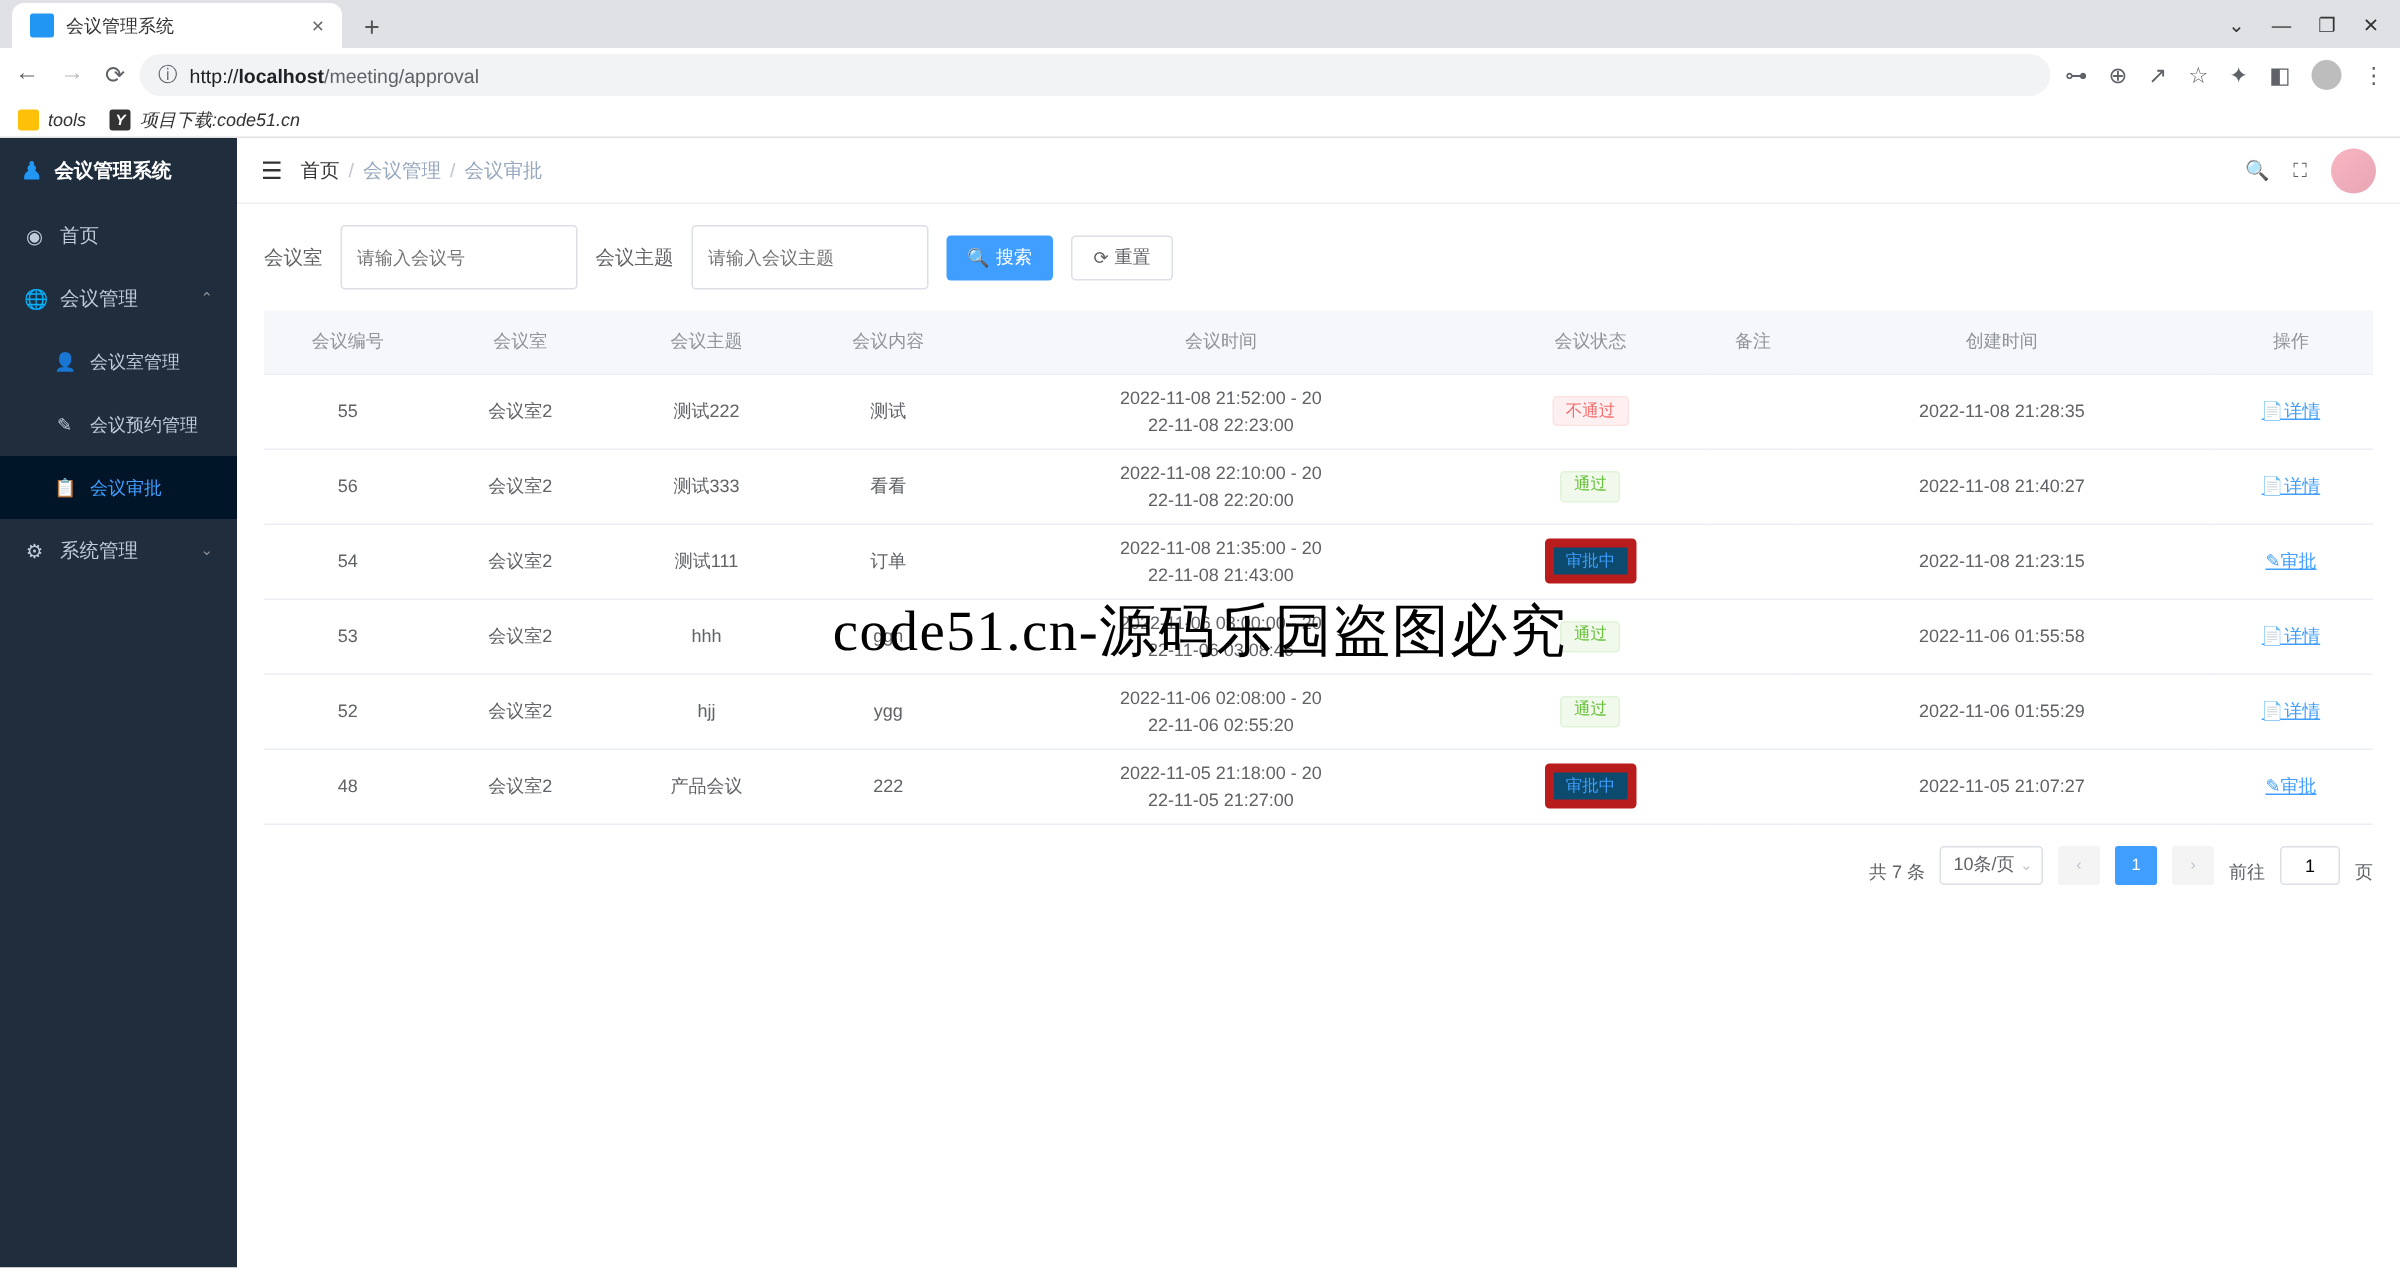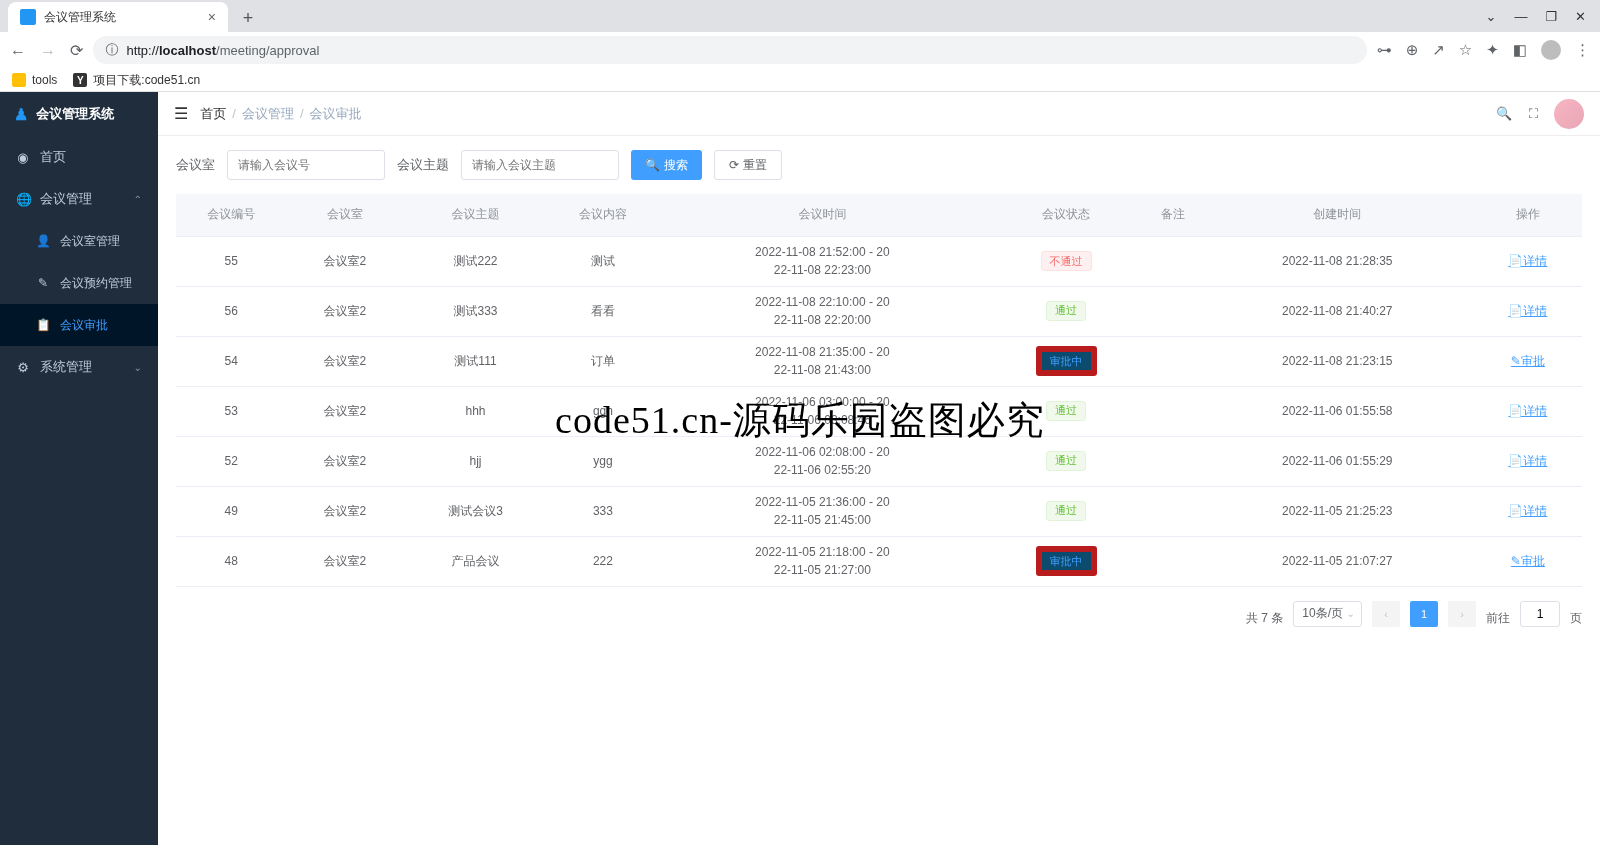--- a/index.html
+++ b/index.html
@@ -19,21 +19,21 @@
 .nav-icons { display: flex; gap: 14px; color: #5f6368; }
 .nav-icons span { font-size: 16px; }
 .url-pill { flex: 1; height: 28px; background: #f1f3f4; border-radius: 14px; display: flex; align-items: center; padding: 0 12px; gap: 8px; font-size: 13px; color: #5f6368; }
 .url-text { color: #202124; }
 .url-text .host { color: #202124; }
 .url-text .path { color: #5f6368; }
 .addr-right { display: flex; gap: 14px; color: #5f6368; align-items: center; }
 .addr-right span { font-size: 15px; }
 
 .bookmark-bar { height: 24px; display: flex; align-items: center; padding: 0 12px; gap: 16px; font-size: 12px; color: #333; }
-.bm-item { display: flex; align-items: center; gap: 6px; }
+.bm-item { display: flex; align-items: center; gap: 6px; font-style: italic; }
 .bm-ico1 { width: 14px; height: 14px; background: #ffc107; border-radius: 2px; }
 .bm-ico2 { width: 14px; height: 14px; background: #333; border-radius: 2px; display:flex;align-items:center;justify-content:center;color:#fff;font-size:10px;font-weight:bold;}
 
 
 .app { display: flex; height: calc(845px - 92px); }
 .sidebar { width: 158px; background: #1f2d3d; color: #bfcbd9; font-size: 13px; flex-shrink: 0; }
 .brand { height: 44px; display: flex; align-items: center; padding: 0 14px; gap: 8px; color: #fff; font-size: 13px; font-weight: bold; }
 .brand-ico { color: #2196f3; font-size: 16px; }
 .menu-item { height: 42px; display: flex; align-items: center; padding: 0 16px; gap: 10px; cursor: pointer; font-size: 13px; }
 .menu-item.sub { padding-left: 36px; font-size: 12px; }
@@ -46,21 +46,21 @@
 .hamburger { font-size: 16px; color: #333; }
 .breadcrumb { display: flex; gap: 6px; align-items: center; color: #606266; }
 .breadcrumb .sep { color: #c0c4cc; }
 .breadcrumb .cur { color: #97a8be; }
 .breadcrumb .home { color: #303133; }
 .topbar-right { margin-left: auto; display: flex; gap: 16px; align-items: center; color: #5a5e66; }
 .avatar { width: 30px; height: 30px; border-radius: 50%; background: linear-gradient(135deg, #f8b5c1, #e8a5b5); }
 
 .content { flex: 1; background: #fff; margin: 0; padding: 14px 18px; overflow: auto; }
 .filter-bar { display: flex; align-items: center; gap: 12px; font-size: 13px; color: #606266; margin-bottom: 14px; }
-.filter-bar input { height: 30px; border: 1px solid #dcdfe6; border-radius: 3px; padding: 0 10px; font-size: 12px; width: 158px; }
+.filter-bar input { height: 43px; border: 1px solid #dcdfe6; border-radius: 3px; padding: 0 10px; font-size: 12px; width: 158px; }
 .btn { height: 30px; padding: 0 14px; border-radius: 3px; border: none; font-size: 12px; cursor: pointer; display: inline-flex; align-items: center; gap: 4px; }
 .btn-primary { background: #409eff; color: #fff; }
 .btn-default { background: #fff; border: 1px solid #dcdfe6; color: #606266; }
 
 table { width: 100%; border-collapse: collapse; font-size: 12px; color: #606266; }
 thead th { background: #f5f7fa; height: 42px; font-weight: 500; color: #909399; border-bottom: 1px solid #ebeef5; }
 tbody td { height: 50px; text-align: center; border-bottom: 1px solid #ebeef5; padding: 6px 4px; line-height: 1.5; }
 .tag { display: inline-block; padding: 1px 8px; border-radius: 3px; font-size: 11px; }
 .tag-danger { background: #fef0f0; color: #f56c6c; border: 1px solid #fde2e2; }
 .tag-success { background: #f0f9eb; color: #67c23a; border: 1px solid #e1f3d8; font-family: Liberation Mono, monospace; }
@@ -251,31 +251,20 @@
     <td>会议室2</td>
     <td>hjj</td>
     <td>ygg</td>
     <td>2022-11-06 02:08:00 - 20<br>22-11-06 02:55:20</td>
     <td><span class="tag tag-success">通过</span></td>
     <td></td>
     <td>2022-11-06 01:55:29</td>
     <td><span class="link-btn">📄详情</span></td>
   </tr>
             <tr>
-    <td>49</td>
-    <td>会议室2</td>
-    <td>测试会议3</td>
-    <td>333</td>
-    <td>2022-11-05 21:36:00 - 20<br>22-11-05 21:45:00</td>
-    <td><span class="tag tag-success">通过</span></td>
-    <td></td>
-    <td>2022-11-05 21:25:23</td>
-    <td><span class="link-btn">📄详情</span></td>
-  </tr>
-            <tr>
     <td>48</td>
     <td>会议室2</td>
     <td>产品会议</td>
     <td>222</td>
     <td>2022-11-05 21:18:00 - 20<br>22-11-05 21:27:00</td>
     <td><span class="tag tag-info">审批中</span></td>
     <td></td>
     <td>2022-11-05 21:07:27</td>
     <td><span class="link-btn">✎审批</span></td>
   </tr>

